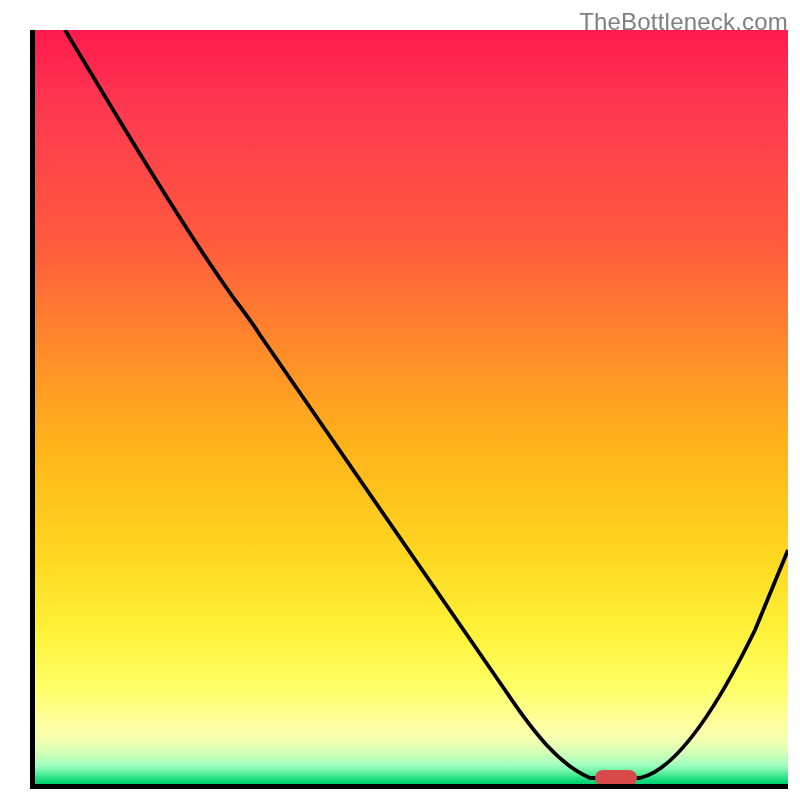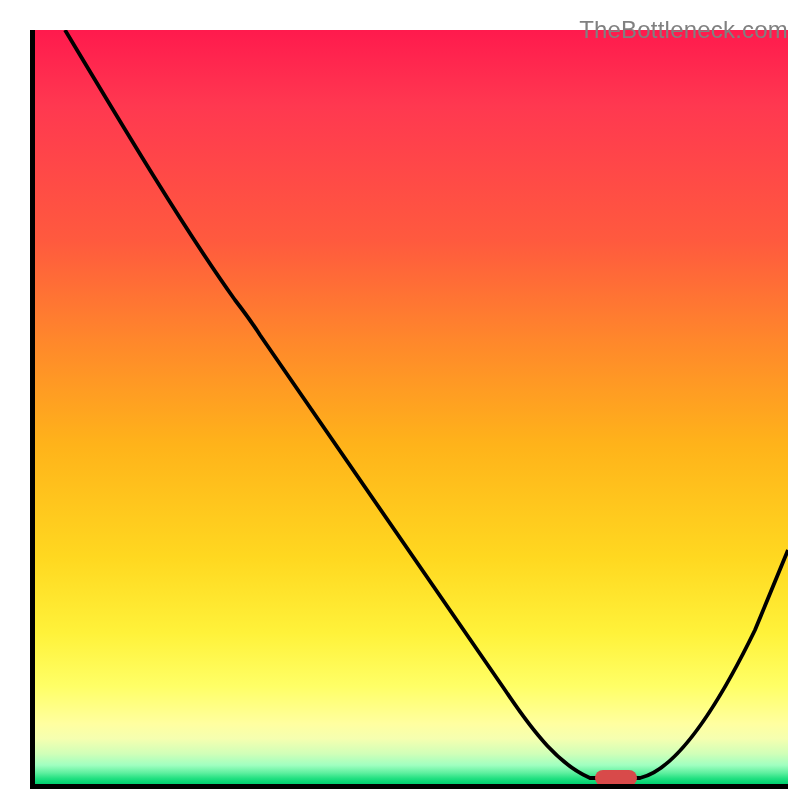--- a/index.html
+++ b/index.html
@@ -11,21 +11,21 @@
     font-family: Arial, Helvetica, sans-serif;
     overflow: hidden;
   }
   .wrap {
     position: relative;
     width: 800px;
     height: 800px;
   }
   .watermark {
     position: absolute;
-    top: 16px;
+    top: 8px;
     right: 12px;
     font-size: 24px;
     color: #808080;
     font-weight: 500;
     letter-spacing: 0.2px;
     z-index: 10;
   }
   .plot-area {
     position: absolute;
     left: 30px;

